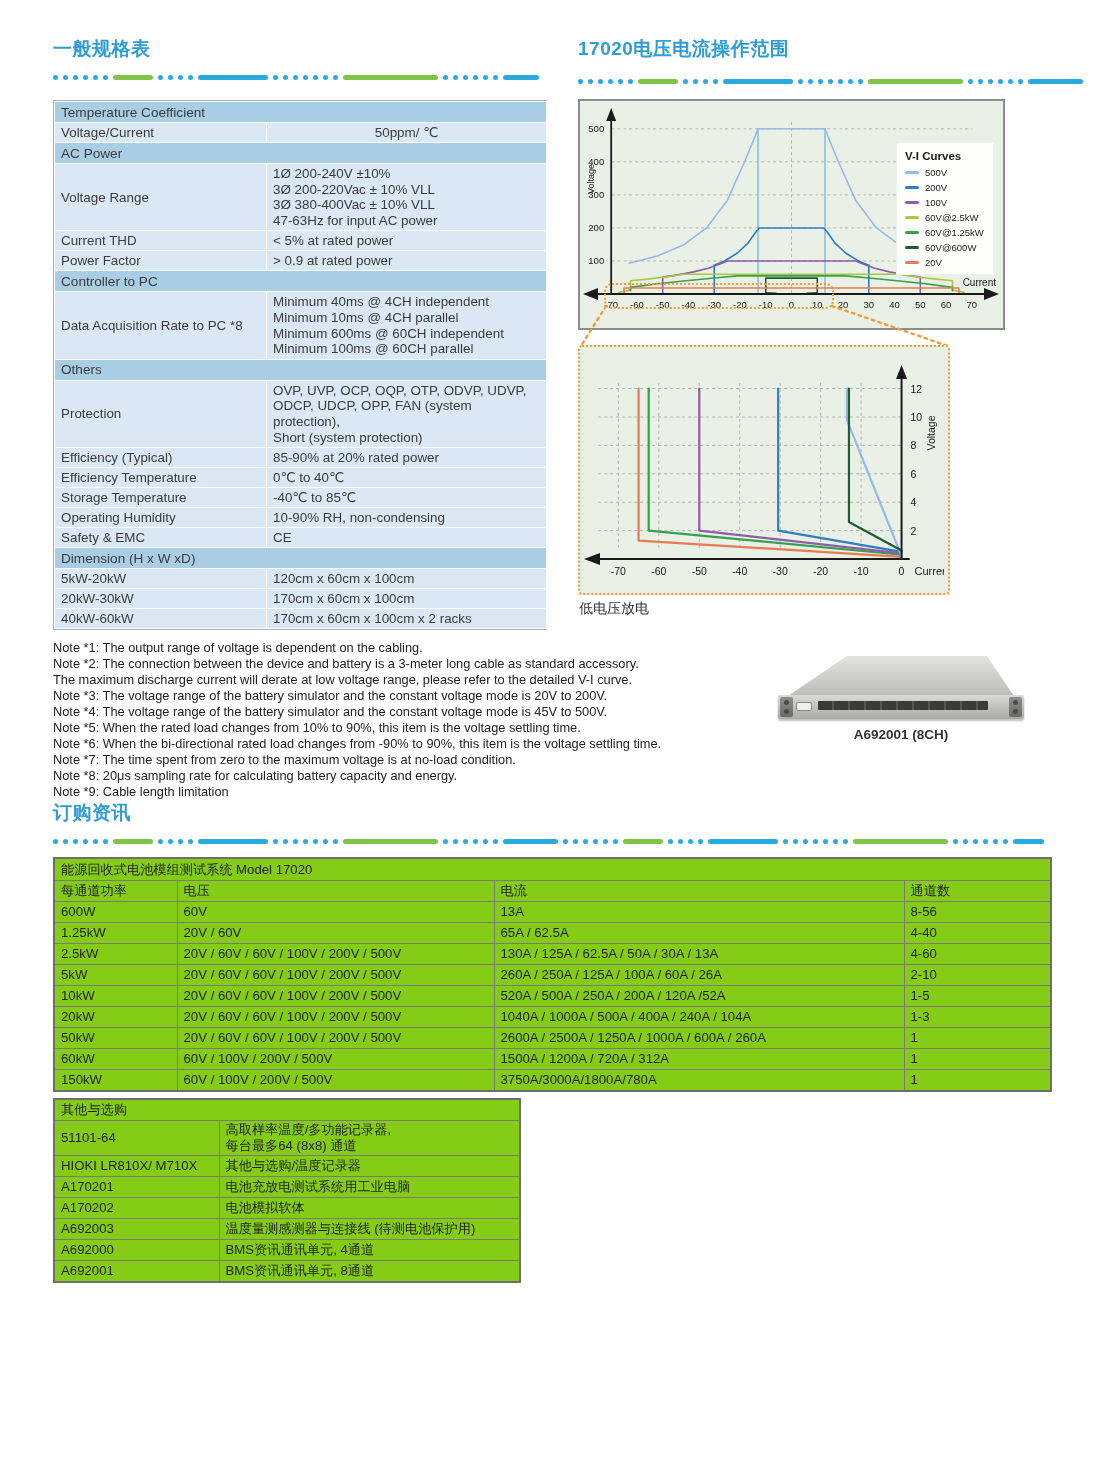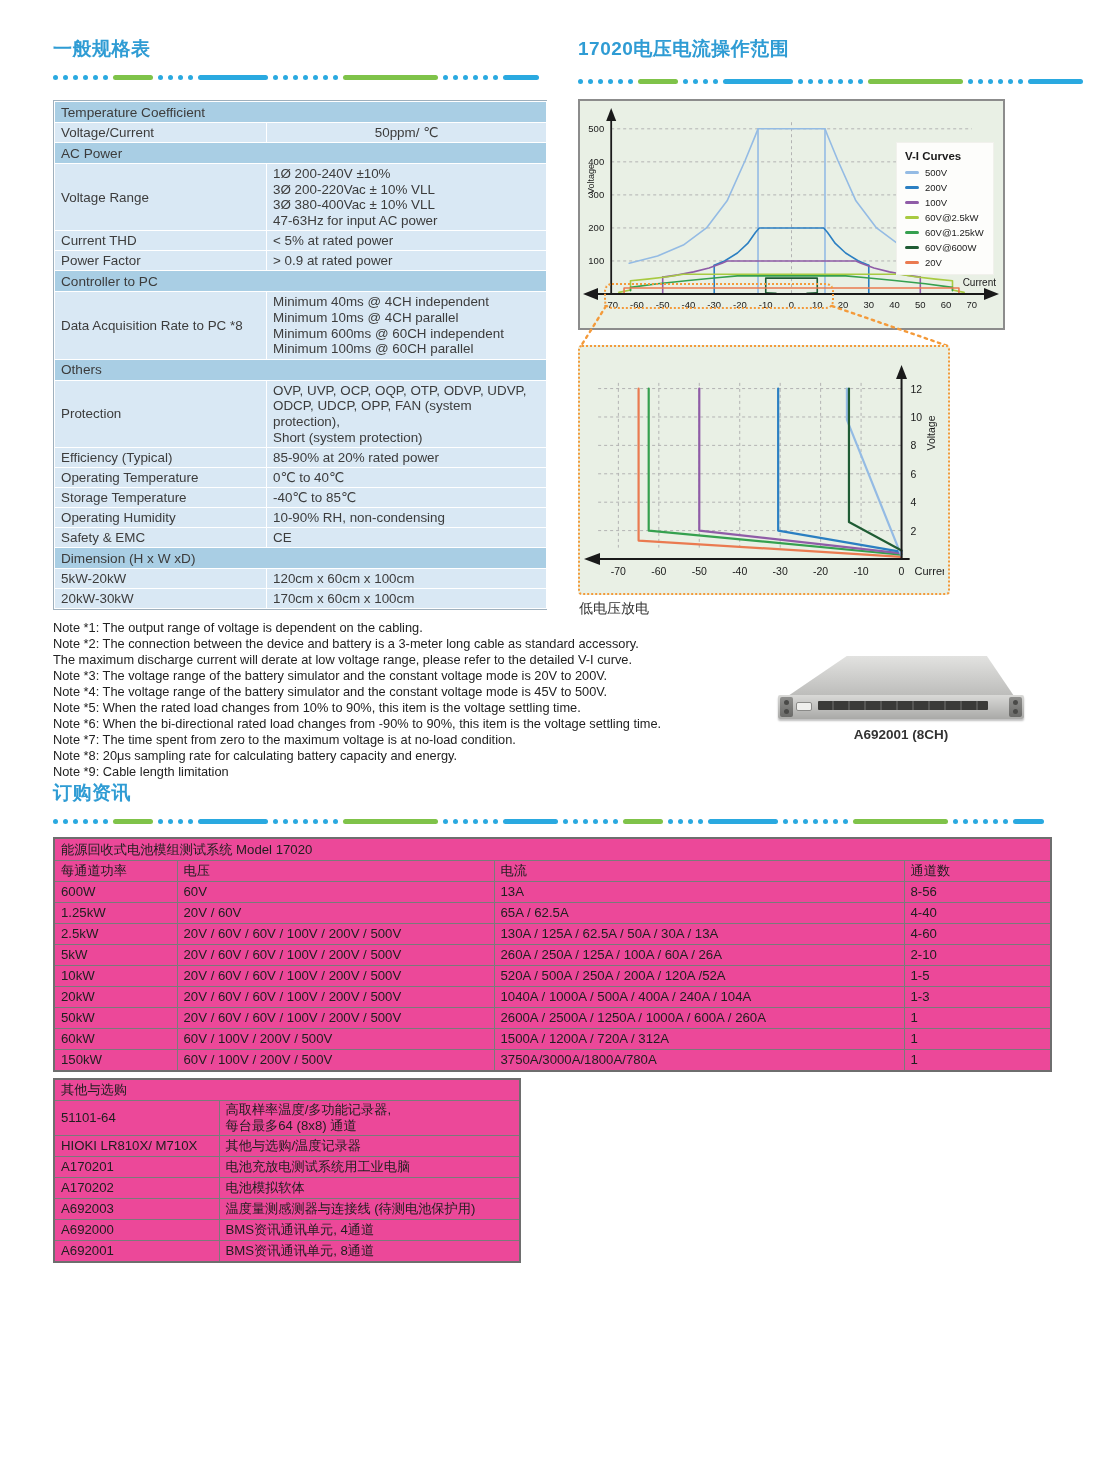--- a/index.html
+++ b/index.html
@@ -18,21 +18,21 @@
   .spec td{border:1px solid #ffffff;padding:0 6px;vertical-align:middle;}
   .spec td.sec{background:#a9cee4;height:20px;font-size:13.6px;margin-left:28px;}
   .spec td.lab{background:#d9e8f4;height:19px;}
   .spec td.val{background:#d9e8f4;}
   .spec .ml div{line-height:15.6px;}
   .spec col.c1{width:212px}.spec col.c2{width:280px}
   
   .notes{margin-top:10px;width:730px;font-size:12.8px;line-height:16px;color:#222;}
   
   .ord-title{margin-top:26px;}
-  .otable{border-collapse:collapse;background:#ec4899;font-size:13.2px;color:#1f1f1f;
+  .otable{border-collapse:collapse;background:#84cc16;font-size:13.2px;color:#1f1f1f;
           border:2px solid #6e6e6e;table-layout:fixed;margin-top:13px;}
   .otable td{border:1px solid #7a7a7a;padding:1px 6px;height:18px;line-height:16px;vertical-align:middle;}
   .otable td.span{height:19px;}
   
   .abs{position:absolute;}
   .chartbox{background:#e9f0e5;border:2px solid #8c8c8c;}
   .chartbox2{background:#e9f0e5;border:2px dotted #f49a3a;border-radius:4px;}
   .callout{position:absolute;border:2px dotted #f49a3a;border-radius:8px;z-index:5;}
   .lv-caption{font-size:14px;color:#333;}
   .legend{position:absolute;background:#fdfdfb;padding:7px 8px 6px 8px;z-index:4;box-shadow:0 0 0 1px #f1f1ec;}
@@ -154,21 +154,21 @@
                   <div>ODCP, UDCP, OPP, FAN (system protection),</div>
                   <div>Short (system protection)</div>
                 </div>
               </td>
             </tr>
             <tr>
               <td class="lab">Efficiency (Typical)</td>
               <td class="val" style="height: 19px;">85-90% at 20% rated power</td>
             </tr>
             <tr>
-              <td class="lab">Operating Temperature</td>
+              <td class="lab">Efficiency Temperature</td>
               <td class="val" style="height: 19px;">0℃ to 40℃</td>
             </tr>
             <tr>
               <td class="lab">Storage Temperature</td>
               <td class="val" style="height: 19px;">-40℃ to 85℃</td>
             </tr>
             <tr>
               <td class="lab">Operating Humidity</td>
               <td class="val" style="height: 19px;">10-90% RH, non-condensing</td>
             </tr>
@@ -179,20 +179,24 @@
             <tr>
               <td colspan="2" class="sec">Dimension (H x W xD)</td>
             </tr>
             <tr>
               <td class="lab">5kW-20kW</td>
               <td class="val" style="height: 19px;">120cm x 60cm x 100cm</td>
             </tr>
             <tr>
               <td class="lab">20kW-30kW</td>
               <td class="val" style="height: 19px;">170cm x 60cm x 100cm</td>
+            </tr>
+            <tr>
+              <td class="lab">40kW-60kW</td>
+              <td class="val" style="height: 19px;">170cm x 60cm x 100cm x 2 racks</td>
             </tr>
           </tbody>
       </table>
     </div>
 
     <div class="notes" id="notesBlock">
         <div>Note *1: The output range of voltage is dependent on the cabling.</div>
         <div>Note *2: The connection between the device and battery is a 3-meter long cable as standard accessory.</div>
         <div>The maximum discharge current will derate at low voltage range, please refer to the detailed V-I curve.</div>
         <div>Note *3: The voltage range of the battery simulator and the constant voltage mode is 20V to 200V.</div>

